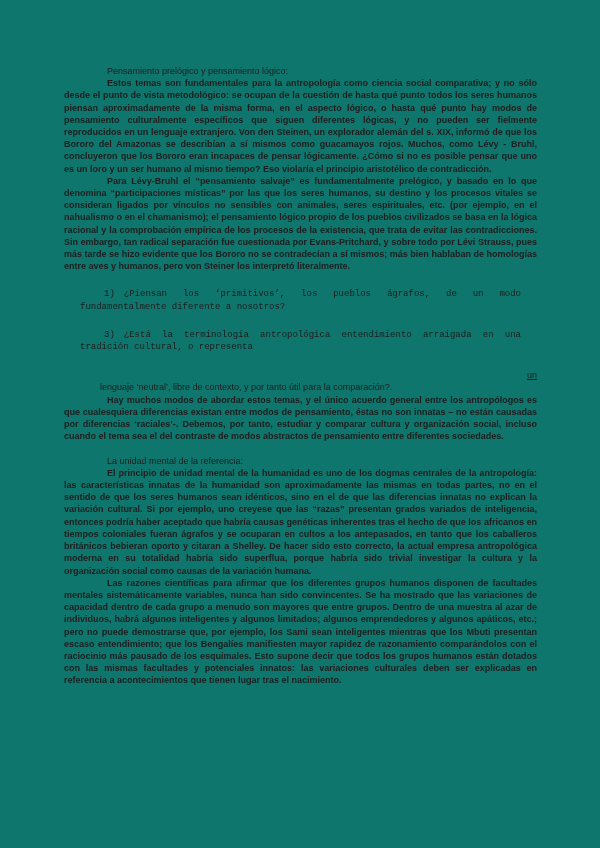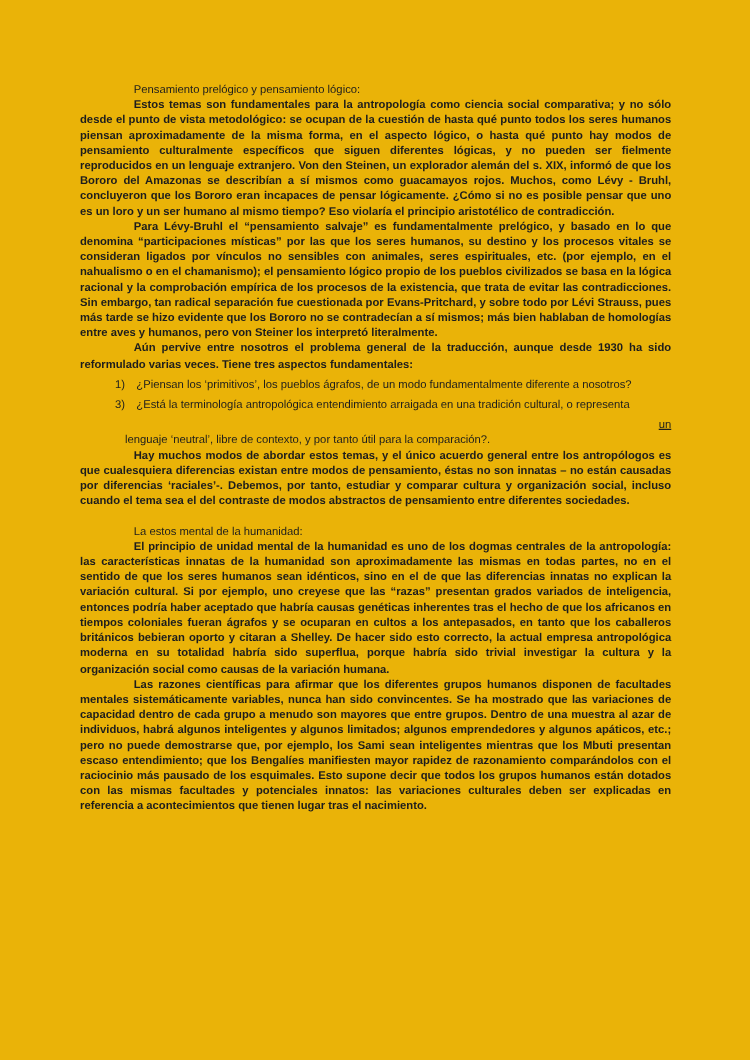--- a/index.html
+++ b/index.html
@@ -4,21 +4,21 @@
 <style>
   html, body {
     margin: 0;
     padding: 0;
     background: #ffffff;
   }
   .page {
     position: relative;
     width: 600px;
     height: 848px;
-    background: #eab308;
+    background: #0f766e;
     overflow: hidden;
     font-family: "Liberation Sans", "DejaVu Sans", sans-serif;
     font-size: 9px;
     line-height: 12.2px;
     color: #1d1d1d;
     box-sizing: border-box;
     padding: 65px 63px 0 64px;
   }
   .para {
     text-align: justify;
@@ -27,21 +27,22 @@
     font-weight: bold;
   }
   .heading {
     text-align: left;
     text-indent: 43px;
     margin: 0;
   }
   .list-item {
     text-align: justify;
     text-indent: 24px;
-    margin: 4px;
+    margin: 16px;
+    font-family: Liberation Mono, monospace;
   }
   .list-item .num {
     padding-right: 9px;
   }
   .cont-hang {
     margin: 0 0 0 43px;
     text-align: right;
     text-decoration: underline;
   }
   .cont {
@@ -58,34 +59,33 @@
 <body>
 
 <div class="page">
 
   <p class="heading">Pensamiento prelógico y pensamiento lógico:</p>
 
   <p class="para">Estos temas son fundamentales para la antropología como ciencia social comparativa; y no sólo desde el punto de vista metodológico: se ocupan de la cuestión de hasta qué punto todos los seres humanos piensan aproximadamente de la misma forma, en el aspecto lógico, o hasta qué punto hay modos de pensamiento culturalmente específicos que siguen diferentes lógicas, y no pueden ser fielmente reproducidos en un lenguaje extranjero. Von den Steinen, un explorador alemán del s. XIX, informó de que los Bororo del Amazonas se describían a sí mismos como guacamayos rojos. Muchos, como Lévy - Bruhl, concluyeron que los Bororo eran incapaces de pensar lógicamente. ¿Cómo si no es posible pensar que uno es un loro y un ser humano al mismo tiempo? Eso violaría el principio aristotélico de contradicción.</p>
 
   <p class="para">Para Lévy-Bruhl el “pensamiento salvaje” es fundamentalmente prelógico, y basado en lo que denomina “participaciones místicas” por las que los seres humanos, su destino y los procesos vitales se consideran ligados por vínculos no sensibles con animales, seres espirituales, etc. (por ejemplo, en el nahualismo o en el chamanismo); el pensamiento lógico propio de los pueblos civilizados se basa en la lógica racional y la comprobación empírica de los procesos de la existencia, que trata de evitar las contradicciones. Sin embargo, tan radical separación fue cuestionada por Evans-Pritchard, y sobre todo por Lévi Strauss, pues más tarde se hizo evidente que los Bororo no se contradecían a sí mismos; más bien hablaban de homologías entre aves y humanos, pero von Steiner los interpretó literalmente.</p>
 
-  <p class="para">Aún pervive entre nosotros el problema general de la traducción, aunque desde 1930 ha sido reformulado varias veces. Tiene tres aspectos fundamentales:</p>
 
   <div class="list-item"><span class="num">1)</span><span>¿Piensan los ‘primitivos’, los pueblos ágrafos, de un modo fundamentalmente diferente a nosotros?</span></div>
 
 
   <div class="list-item"><span class="num">3)</span><span>¿Está la terminología antropológica entendimiento arraigada en una tradición cultural, o representa</span></div>
 
   <p class="cont-hang">un</p>
 
   <p class="cont">lenguaje ‘neutral’, libre de contexto, y por tanto útil para la comparación?.</p>
 
   <p class="para">Hay muchos modos de abordar estos temas, y el único acuerdo general entre los antropólogos es que cualesquiera diferencias existan entre modos de pensamiento, éstas no son innatas – no están causadas por diferencias ‘raciales’-. Debemos, por tanto, estudiar y comparar cultura y organización social, incluso cuando el tema sea el del contraste de modos abstractos de pensamiento entre diferentes sociedades.</p>
 
   <div class="spacer"></div>
 
-  <p class="heading">La estos mental de la humanidad:</p>
+  <p class="heading">La unidad mental de la referencia:</p>
 
   <p class="para">El principio de unidad mental de la humanidad es uno de los dogmas centrales de la antropología: las características innatas de la humanidad son aproximadamente las mismas en todas partes, no en el sentido de que los seres humanos sean idénticos, sino en el de que las diferencias innatas no explican la variación cultural. Si por ejemplo, uno creyese que las “razas” presentan grados variados de inteligencia, entonces podría haber aceptado que habría causas genéticas inherentes tras el hecho de que los africanos en tiempos coloniales fueran ágrafos y se ocuparan en cultos a los antepasados, en tanto que los caballeros británicos bebieran oporto y citaran a Shelley. De hacer sido esto correcto, la actual empresa antropológica moderna en su totalidad habría sido superflua, porque habría sido trivial investigar la cultura y la organización social como causas de la variación humana.</p>
 
   <p class="para">Las razones científicas para afirmar que los diferentes grupos humanos disponen de facultades mentales sistemáticamente variables, nunca han sido convincentes. Se ha mostrado que las variaciones de capacidad dentro de cada grupo a menudo son mayores que entre grupos. Dentro de una muestra al azar de individuos, habrá algunos inteligentes y algunos limitados; algunos emprendedores y algunos apáticos, etc.; pero no puede demostrarse que, por ejemplo, los Sami sean inteligentes mientras que los Mbuti presentan escaso entendimiento; que los Bengalíes manifiesten mayor rapidez de razonamiento comparándolos con el raciocinio más pausado de los esquimales. Esto supone decir que todos los grupos humanos están dotados con las mismas facultades y potenciales innatos: las variaciones culturales deben ser explicadas en referencia a acontecimientos que tienen lugar tras el nacimiento.</p>
 
 </div>
 
 </body></html>

